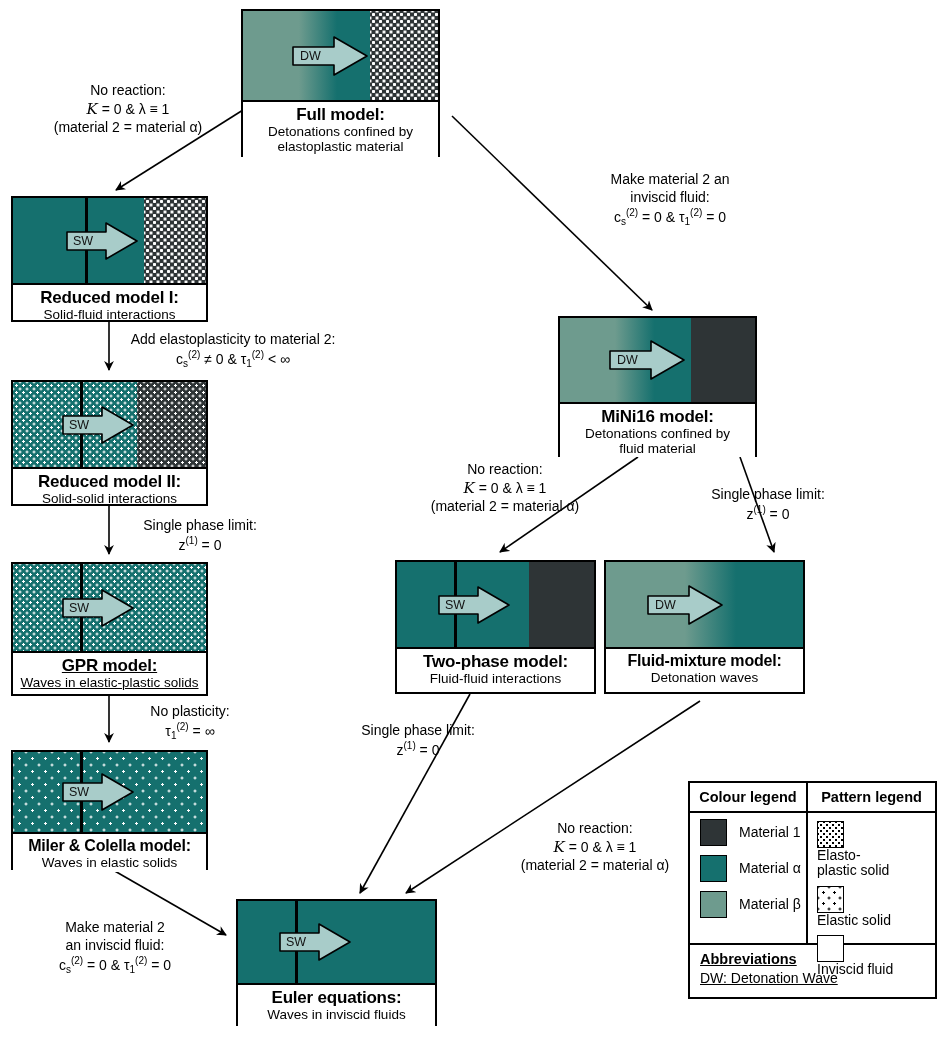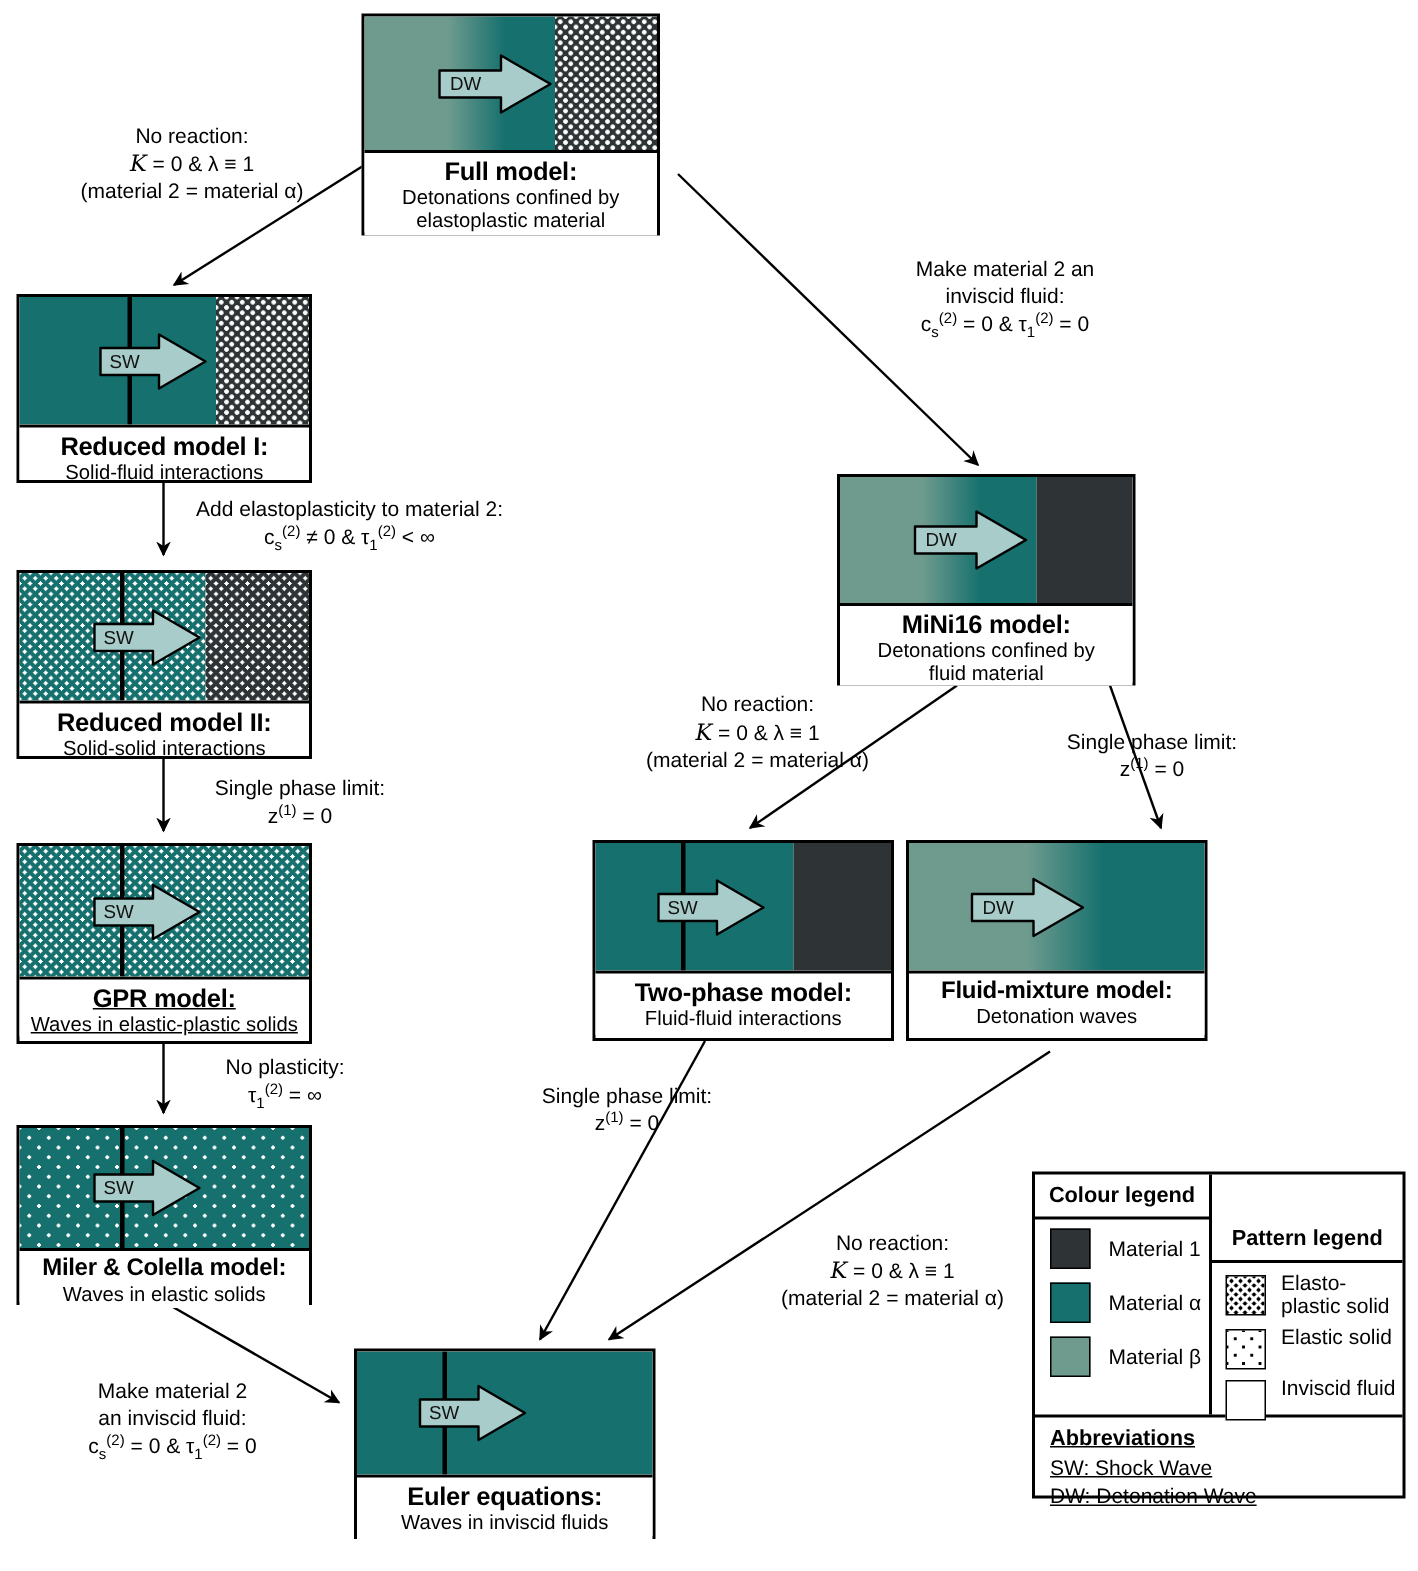--- a/index.html
+++ b/index.html
@@ -32,28 +32,28 @@
   .elabel .sup{font-size:10px;vertical-align:super;}
   .elabel .sub{font-size:10px;vertical-align:sub;}
   .kscr{font-family:"DejaVu Serif",serif;font-style:italic;font-size:15px;}
 
   
   #legend{position:absolute;left:688px;top:781px;width:249px;height:218px;
           border:2px solid #000;box-sizing:border-box;background:#fff;}
   .lg-top{display:flex;height:160px;}
   .lg-col{box-sizing:border-box;}
   .lg-colour{width:118px;border-right:2px solid #000;}
-  .lg-pattern{flex:1;margin-top:29px;}
+  .lg-pattern{flex:1;}
   .lg-head{font-weight:bold;font-size:14.5px;text-align:center;
            padding:6px 0 6px 0;border-bottom:2px solid #000;}
   .lg-items{padding:6px 0 0 10px;}
   .lg-row{display:flex;align-items:center;margin-bottom:9px;}
   .lg-sw{width:27px;height:27px;border:1px solid #000;margin-right:12px;flex:none;box-sizing:border-box;}
   .lg-txt{font-size:14px;line-height:1.1;}
-  .lg-rowp{display:flex;align-items:flex-start;margin-bottom:5px;}
+  .lg-rowp{display:flex;align-items:flex-start;margin-bottom:5px;flex-direction:column;}
   .lg-swp{width:27px;height:27px;border:1.5px solid #000;margin-right:10px;flex:none;
           box-sizing:border-box;background:#fff;margin-top:2px;}
   .lg-abbr{border-top:2px solid #000;padding:5px 0 0 10px;text-decoration:underline;}
   .lg-abbr .ttl{font-weight:bold;font-size:14.5px;line-height:1.3;}
   .lg-abbr .ln{font-size:14px;line-height:1.35;}
 </style>
 </head>
 <body>
 
 <div id="canvas">
@@ -336,18 +336,17 @@
           </div>
           <div class="lg-rowp">
             <div class="lg-swp"></div>
             <div class="lg-txt" style="max-width:78px;text-align:center;">Inviscid fluid</div>
           </div>
         </div>
       </div>
     </div>
     <div class="lg-abbr">
       <div class="ttl">Abbreviations</div>
-      <div class="ln">SW: Shock Wave</div>
       <div class="ln">DW: Detonation Wave</div>
     </div>
   </div>
 
 </div>
 
 </body></html>

